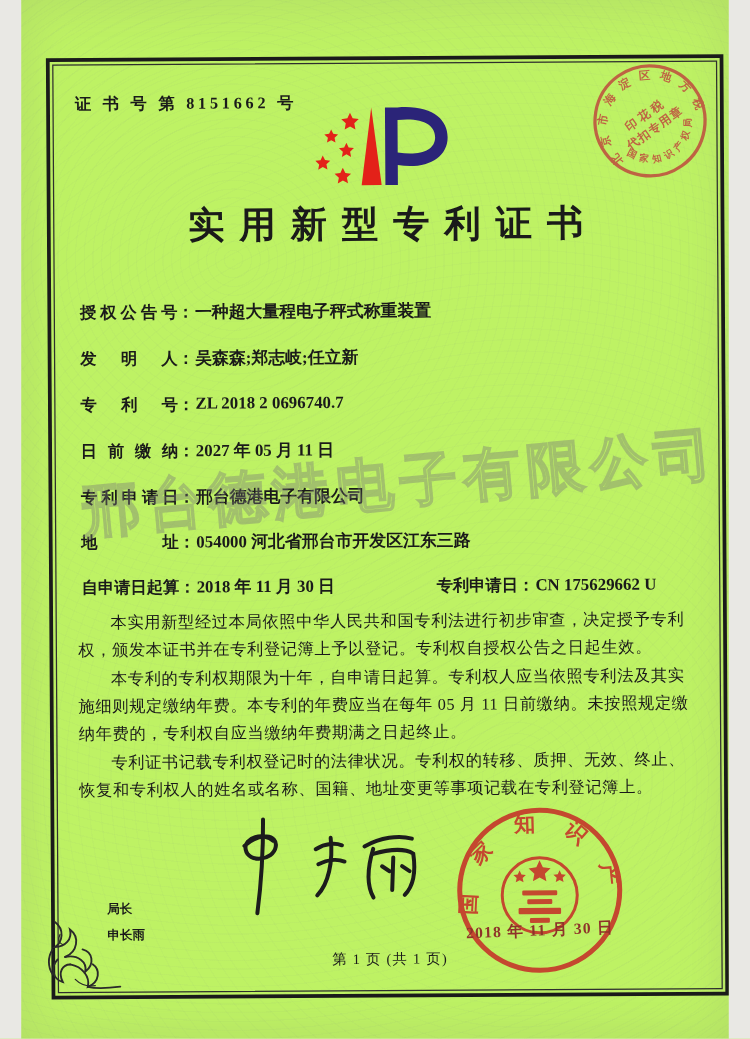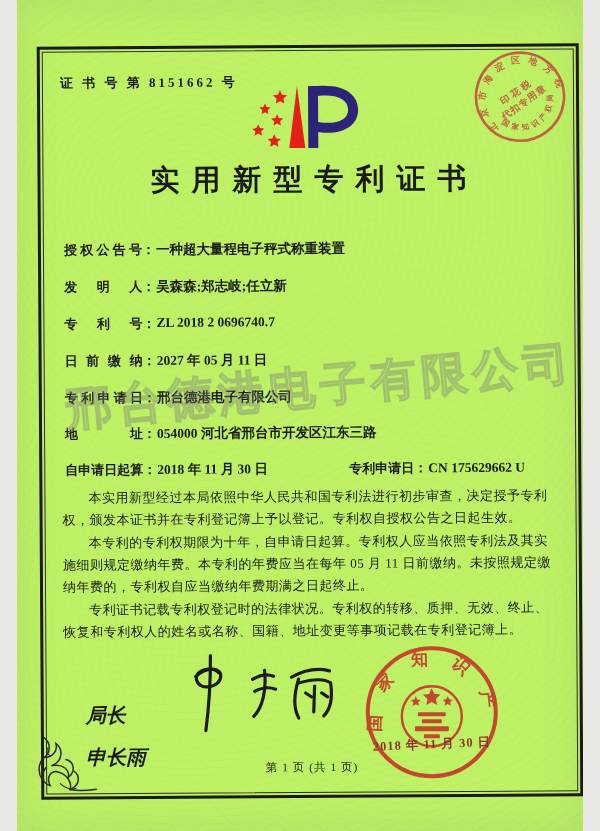--- a/index.html
+++ b/index.html
@@ -33,21 +33,21 @@
     left:0;top:112px;width:100%;text-align:center;z-index:3;
     font-size:29px;font-weight:700;letter-spacing:12px;text-indent:12px;
   }
   .frow{left:23px;width:498px;height:20px;font-size:13px;font-weight:700;z-index:3;white-space:nowrap;}
   .flabel{display:inline-block;width:78px;text-align:justify;text-align-last:justify;vertical-align:top;}
   .fcolon{display:inline-block;width:14px;vertical-align:top;}
   .fvalue{font-size:13.5px;}
   .grant-group{position:absolute;left:284px;top:0;white-space:nowrap;}
   .paras{left:20px;top:438px;width:494px;z-index:3;font-size:13px;line-height:1.72;}
   .paras p{margin:0;text-indent:2em;letter-spacing:0.5px;}
-  .director{left:42px;top:645px;z-index:3;font-size:20px;font-weight:700;line-height:2.1;font-style:italic;}
+  .director{left:42px;top:668px;z-index:3;font-size:10px;font-weight:700;line-height:2.1;}
   .signature{left:122px;top:600px;width:178px;height:88px;z-index:3;}
   .seal{left:320px;top:597px;width:136px;height:136px;z-index:6;opacity:0.92;}
   .seal-date{
     left:314px;top:689px;width:148px;text-align:center;z-index:7;
     font-size:12.5px;font-weight:700;letter-spacing:1px;color:#8e332a;transform:rotate(-2deg);
   }
   .corner-stamp{left:432px;top:2px;width:96px;height:96px;z-index:6;transform:rotate(-35deg);opacity:0.85;}
   .watermark{
     left:24px;top:330px;z-index:5;white-space:nowrap;
     font-size:46px;font-weight:700;letter-spacing:5px;

